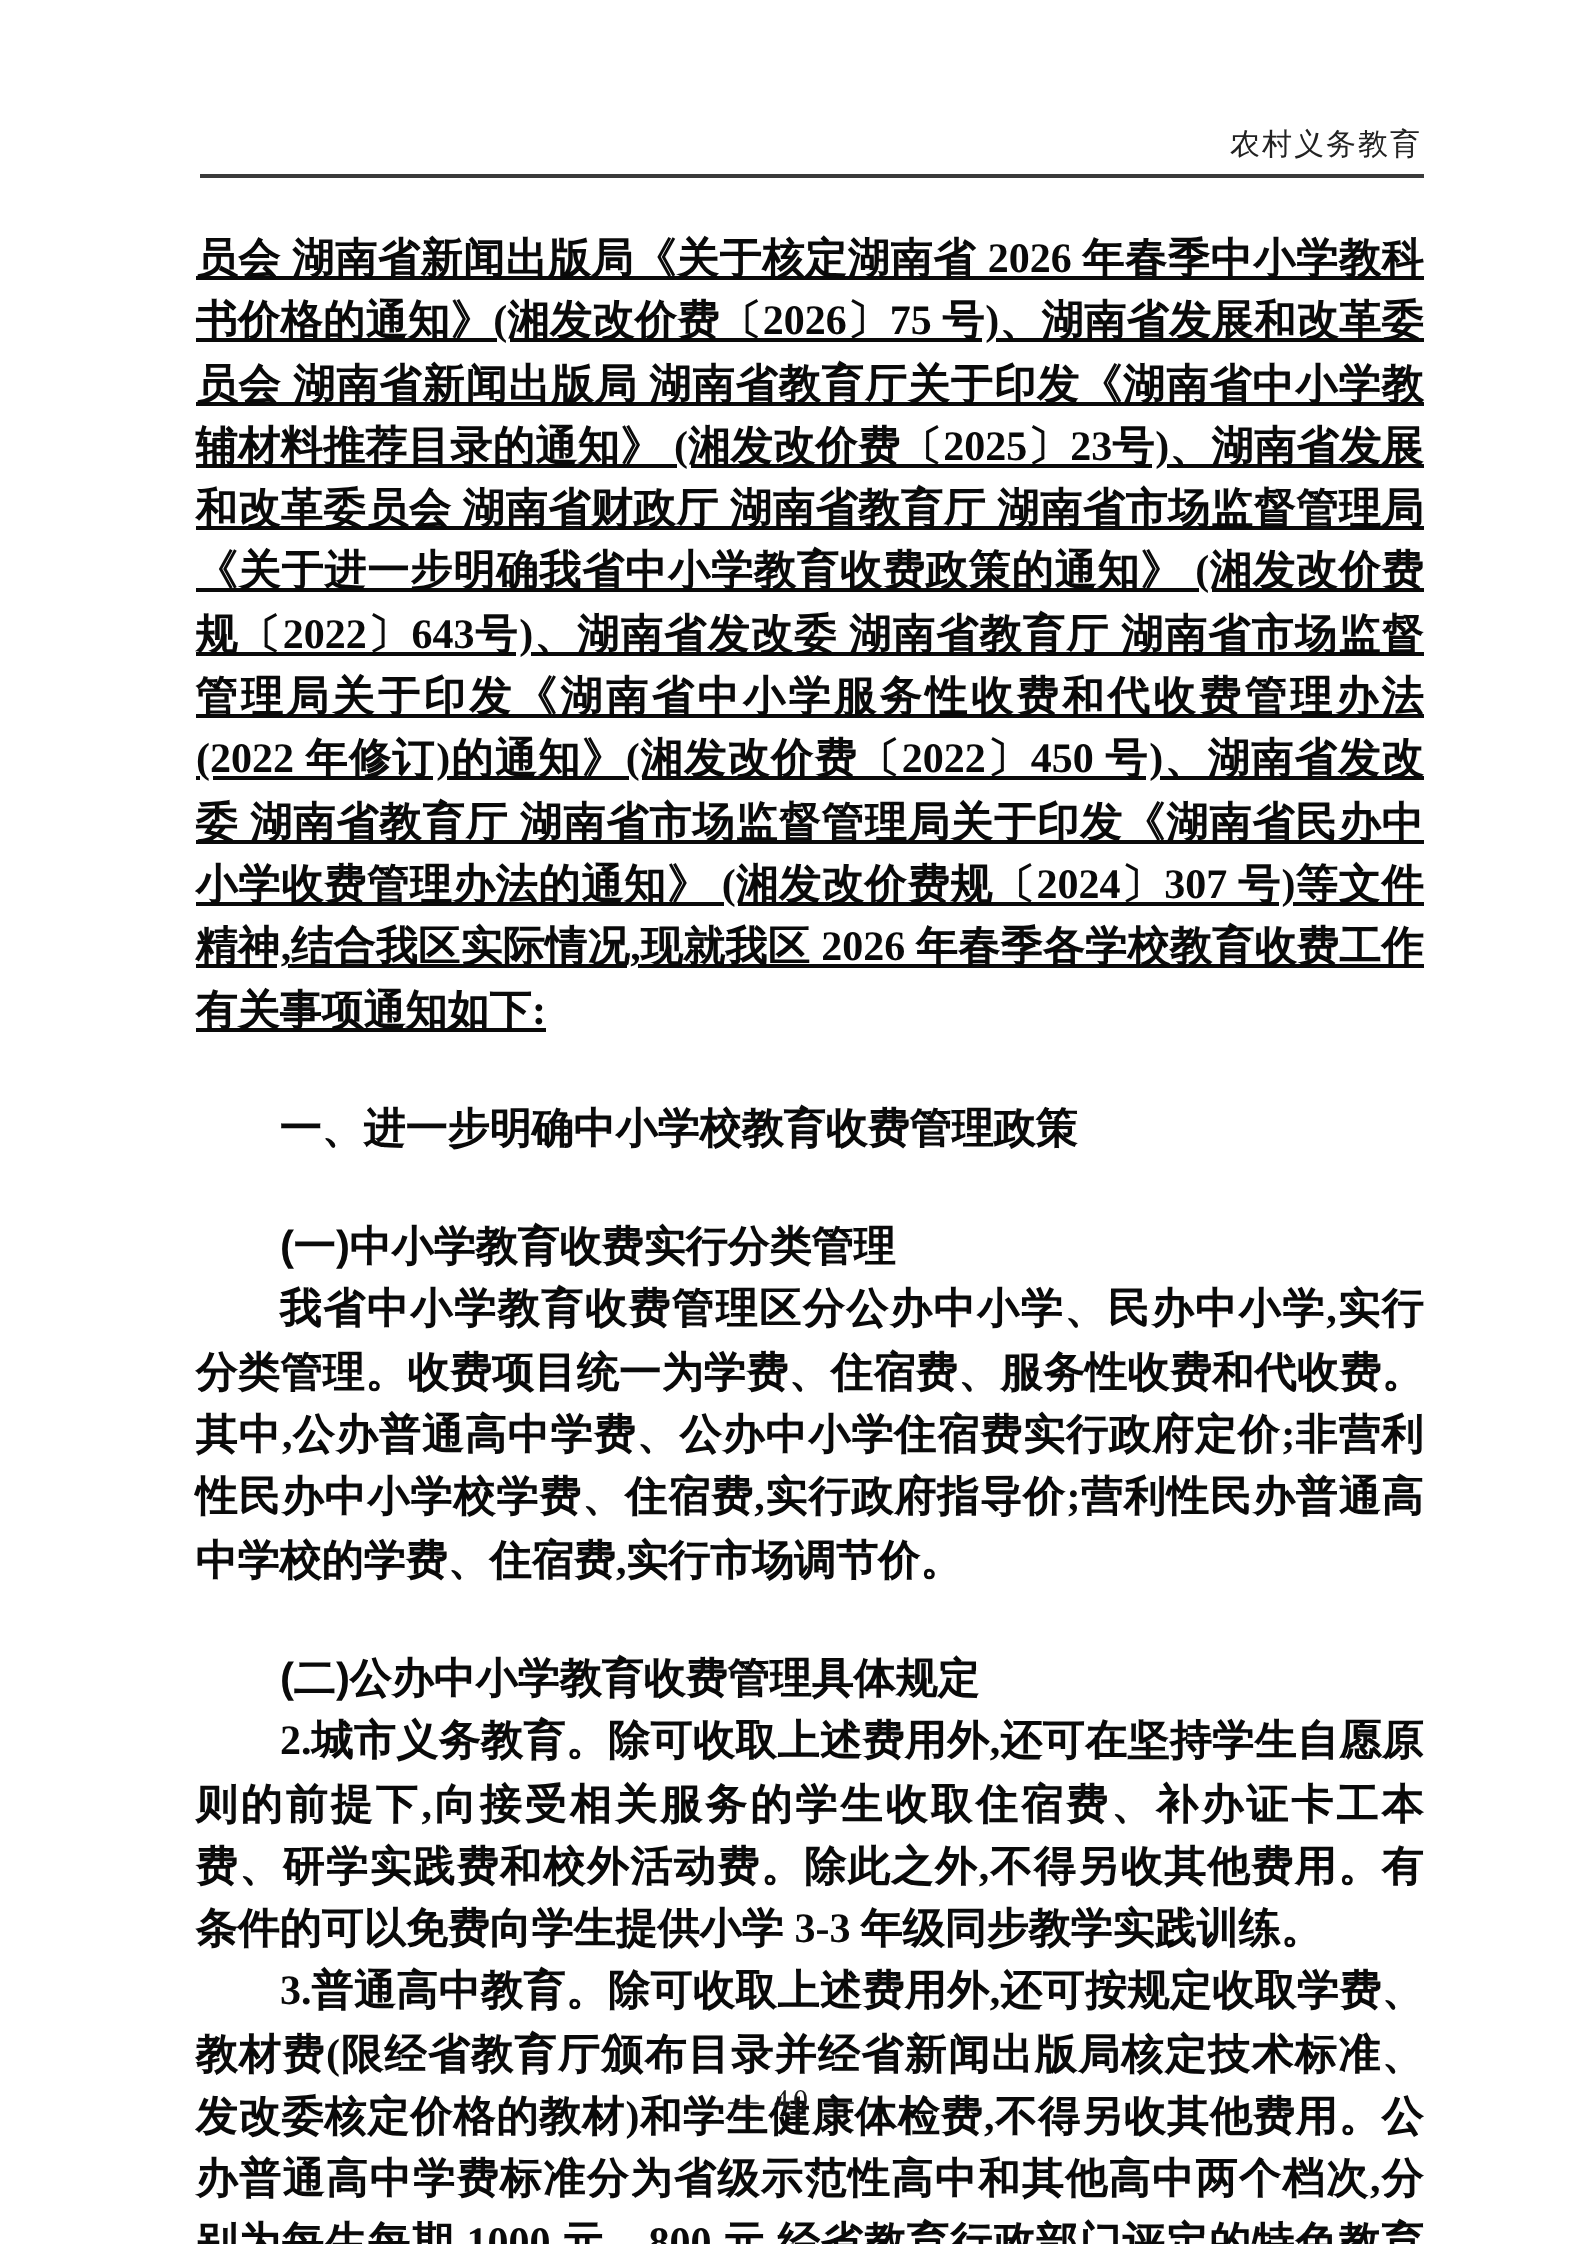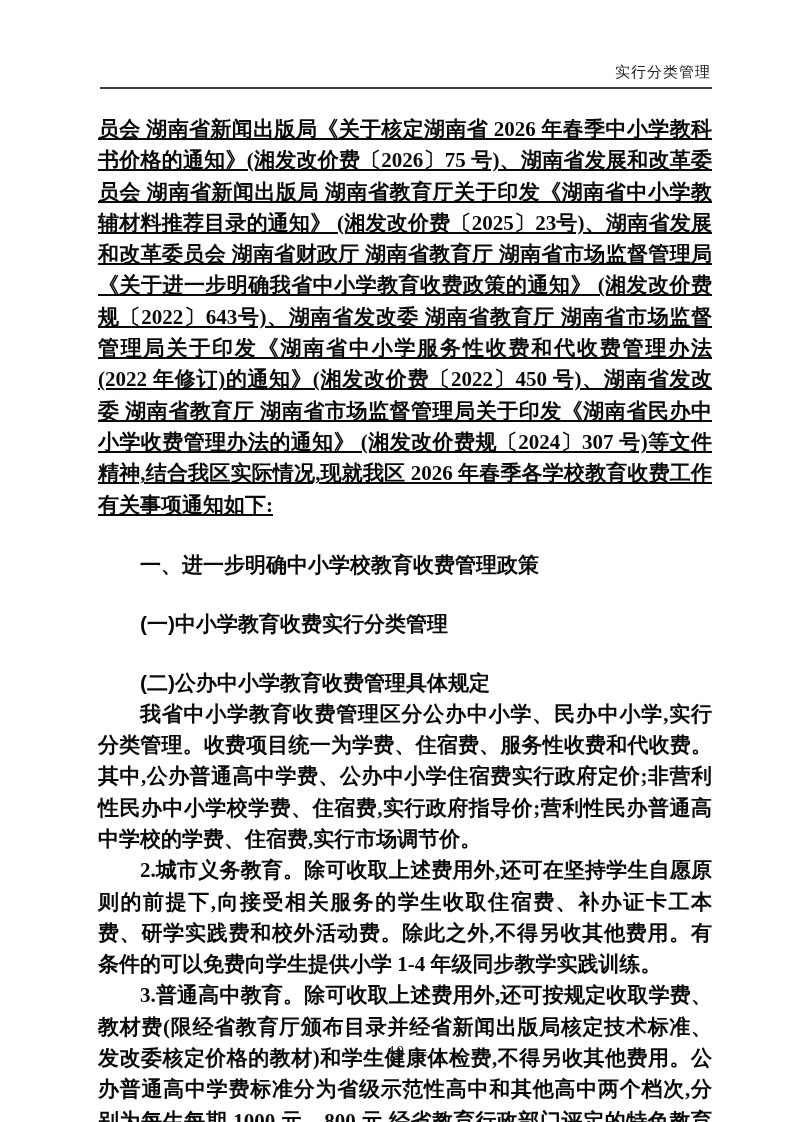--- a/index.html
+++ b/index.html
@@ -58,30 +58,30 @@
     font-size: 15px;
     letter-spacing: 2px;
     color: #1a1a1a;
   }
 </style>
 </head>
 <body>
 
 <div class="page">
 
-  <span class="header-label">实行分类管理</span>
+  <span class="header-label">农村义务教育</span>
   <div class="header-rule"></div>
 
   <div class="doc-body">
     <p class="para no-indent">员会 湖南省新闻出版局《关于核定湖南省 2026 年春季中小学教科书价格的通知》(湘发改价费〔2026〕75 号)、湖南省发展和改革委员会 湖南省新闻出版局 湖南省教育厅关于印发《湖南省中小学教辅材料推荐目录的通知》 (湘发改价费〔2025〕23号)、湖南省发展和改革委员会 湖南省财政厅 湖南省教育厅 湖南省市场监督管理局《关于进一步明确我省中小学教育收费政策的通知》 (湘发改价费规〔2022〕643号)、湖南省发改委 湖南省教育厅 湖南省市场监督管理局关于印发《湖南省中小学服务性收费和代收费管理办法(2022 年修订)的通知》(湘发改价费〔2022〕450 号)、湖南省发改委 湖南省教育厅 湖南省市场监督管理局关于印发《湖南省民办中小学收费管理办法的通知》 (湘发改价费规〔2024〕307 号)等文件精神,结合我区实际情况,现就我区 2026 年春季各学校教育收费工作有关事项通知如下:</p>
     <p class="para heading">一、进一步明确中小学校教育收费管理政策</p>
     <p class="para heading">(一)中小学教育收费实行分类管理</p>
+    <p class="para">我省中小学教育收费管理区分公办中小学、民办中小学,实行分类管理。收费项目统一为学费、住宿费、服务性收费和代收费。其中,公办普通高中学费、公办中小学住宿费实行政府定价;非营利性民办中小学校学费、住宿费,实行政府指导价;营利性民办普通高中学校的学费、住宿费,实行市场调节价。</p>
     <p class="para heading">(二)公办中小学教育收费管理具体规定</p>
-    <p class="para">我省中小学教育收费管理区分公办中小学、民办中小学,实行分类管理。收费项目统一为学费、住宿费、服务性收费和代收费。其中,公办普通高中学费、公办中小学住宿费实行政府定价;非营利性民办中小学校学费、住宿费,实行政府指导价;营利性民办普通高中学校的学费、住宿费,实行市场调节价。</p>
-    <p class="para">2.城市义务教育。除可收取上述费用外,还可在坚持学生自愿原则的前提下,向接受相关服务的学生收取住宿费、补办证卡工本费、研学实践费和校外活动费。除此之外,不得另收其他费用。有条件的可以免费向学生提供小学 1-4 年级同步教学实践训练。</p>
+    <p class="para">2.城市义务教育。除可收取上述费用外,还可在坚持学生自愿原则的前提下,向接受相关服务的学生收取住宿费、补办证卡工本费、研学实践费和校外活动费。除此之外,不得另收其他费用。有条件的可以免费向学生提供小学 3-3 年级同步教学实践训练。</p>
     <p class="para">3.普通高中教育。除可收取上述费用外,还可按规定收取学费、教材费(限经省教育厅颁布目录并经省新闻出版局核定技术标准、发改委核定价格的教材)和学生健康体检费,不得另收其他费用。公办普通高中学费标准分为省级示范性高中和其他高中两个档次,分别为每生每期 1000 元、800 元,经省教育行政部门评定的特色教育学校参照执行省级示范性高中收费政策。行业举办的普通高中学校学费标准,按普通</p>
   </div>
 
   <div class="page-footer">
     <span>— 40 —</span>
   </div>
 
 </div>
 
 </body></html>

